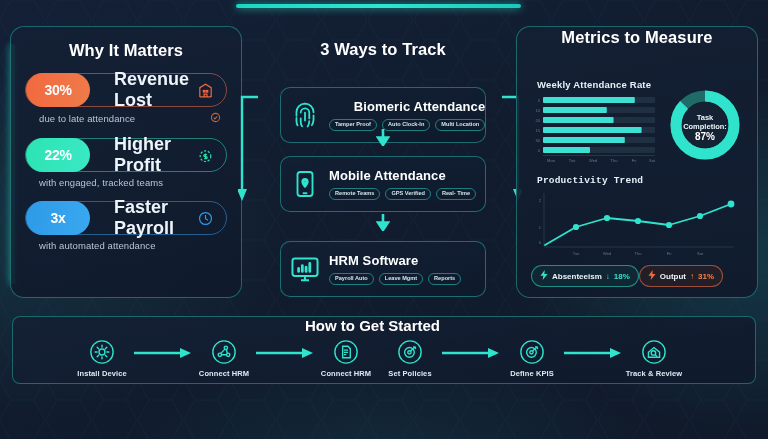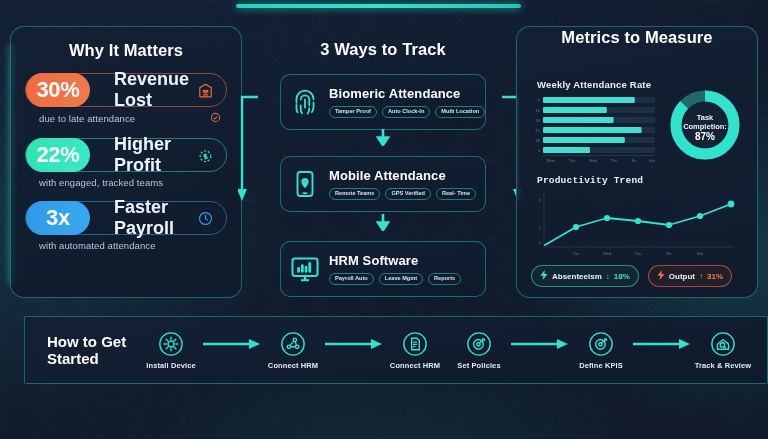--- a/index.html
+++ b/index.html
@@ -67,21 +67,21 @@
     position: relative;
     height: 34px;
     border-radius: 17px;
     border: 1px solid rgba(255,255,255,.16);
     display: flex; align-items: center;
   }
   .stat-pill {
     width: 64px; height: 34px; flex: 0 0 64px;
     border-radius: 17px;
     display: flex; align-items: center; justify-content: center;
-    color: #fff; font-size: 22px; font-weight: 700;
+    color: #fff; font-size: 14px; font-weight: 700;
     letter-spacing: -.3px;
   }
   .stat-label {
     flex: 1;
     color: #eef4fb; font-size: 18px; font-weight: 700;
     padding-left: 24px;
   }
   .stat-ico { width: 30px; margin-right: 6px; display:flex; justify-content:center; }
   .stat-sub {
     display: flex; align-items: center; justify-content: space-between;
@@ -99,21 +99,21 @@
 
   
   #panel-mid .panel-title { margin-top: 14px; }
   .track-card {
     position: absolute; left: 22px; width: 206px; height: 56px;
     border: 1px solid rgba(42,209,192,.45);
     border-radius: 10px;
     background: linear-gradient(170deg, rgba(19,32,52,.95), rgba(15,26,44,.95));
     display: flex; align-items: center;
   }
-  #track-0 { top: 48px; }
+  #track-0 { top: 61px; text-align: right; }
   #track-1 { top: 130px; }
   #track-2 { top: 215px; }
   .track-ico { width: 48px; flex: 0 0 48px; display:flex; align-items:center; justify-content:center; }
   .track-body { flex: 1; padding-right: 6px; }
   .track-name { color: #fff; font-size: 13px; font-weight: 700; letter-spacing: .1px; }
   .track-tags { display: flex; gap: 5px; margin-top: 5px; }
   .tag {
     border: 1px solid rgba(42,209,192,.55);
     border-radius: 8px;
     color: #cfe6ea; font-size: 5.6px; font-weight: 600;
@@ -134,39 +134,39 @@
     color: #e6f0f7; font-size: 9.5px; font-weight: 700;
     letter-spacing: .2px;
   }
   #bars-title { position: absolute; left: 20px; top: 52px; }
   #trend-title { position: absolute; left: 20px; top: 148px; font-family: Liberation Mono, monospace; }
 
   .barchart { position: absolute; left: 12px; top: 64px; }
   .donut    { position: absolute; left: 148px; top: 58px; }
   .linechart{ position: absolute; left: 12px; top: 160px; }
 
-  .kpi-row { position: absolute; left: 14px; top: 238px; display: flex; gap: 9px; }
+  .kpi-row { position: absolute; left: 14px; top: 238px; display: flex; }
   .kpi {
     display: flex; align-items: center; gap: 4px;
     border-radius: 11px; padding: 4px 8px;
     font-size: 8px; font-weight: 700;
   }
   .kpi-abs { border: 1px solid rgba(42,209,192,.6); background: rgba(20,60,62,.35); }
   .kpi-out { border: 1px solid rgba(240,110,70,.6); background: rgba(70,38,28,.35); text-align: center; }
   .kpi-name { color: #eaf3f7; }
   .kpi-abs .kpi-val { color: #2fe3cd; }
   .kpi-out .kpi-val { color: #f2854f; }
 
   
   #panel-bottom {
-    position: absolute; left: 24px; top: 316px; width: 744px; height: 68px;
+    position: absolute; left: 12px; top: 316px; width: 744px; height: 68px;
     border: 1px solid rgba(42,209,192,.42);
-    border-radius: 2px;
+    border-radius: 8px;
     background: linear-gradient(170deg, rgba(20,32,52,.92), rgba(15,26,44,.94));
-    display: flex; align-items: center;
+    display: flex; align-items: center; flex-direction: column;
   }
   #gs-title {
     color: #fff; font-size: 15px; font-weight: 700;
     margin-left: 22px; width: 180px;
   }
   .steps { display: flex; align-items: center; flex: 1; padding-right: 12px; }
   .step { width: 64px; text-align: center; }
   .step-ico { display: flex; justify-content: center; }
   .step-label {
     color: #dfeaf2; font-size: 7.5px; font-weight: 700;

